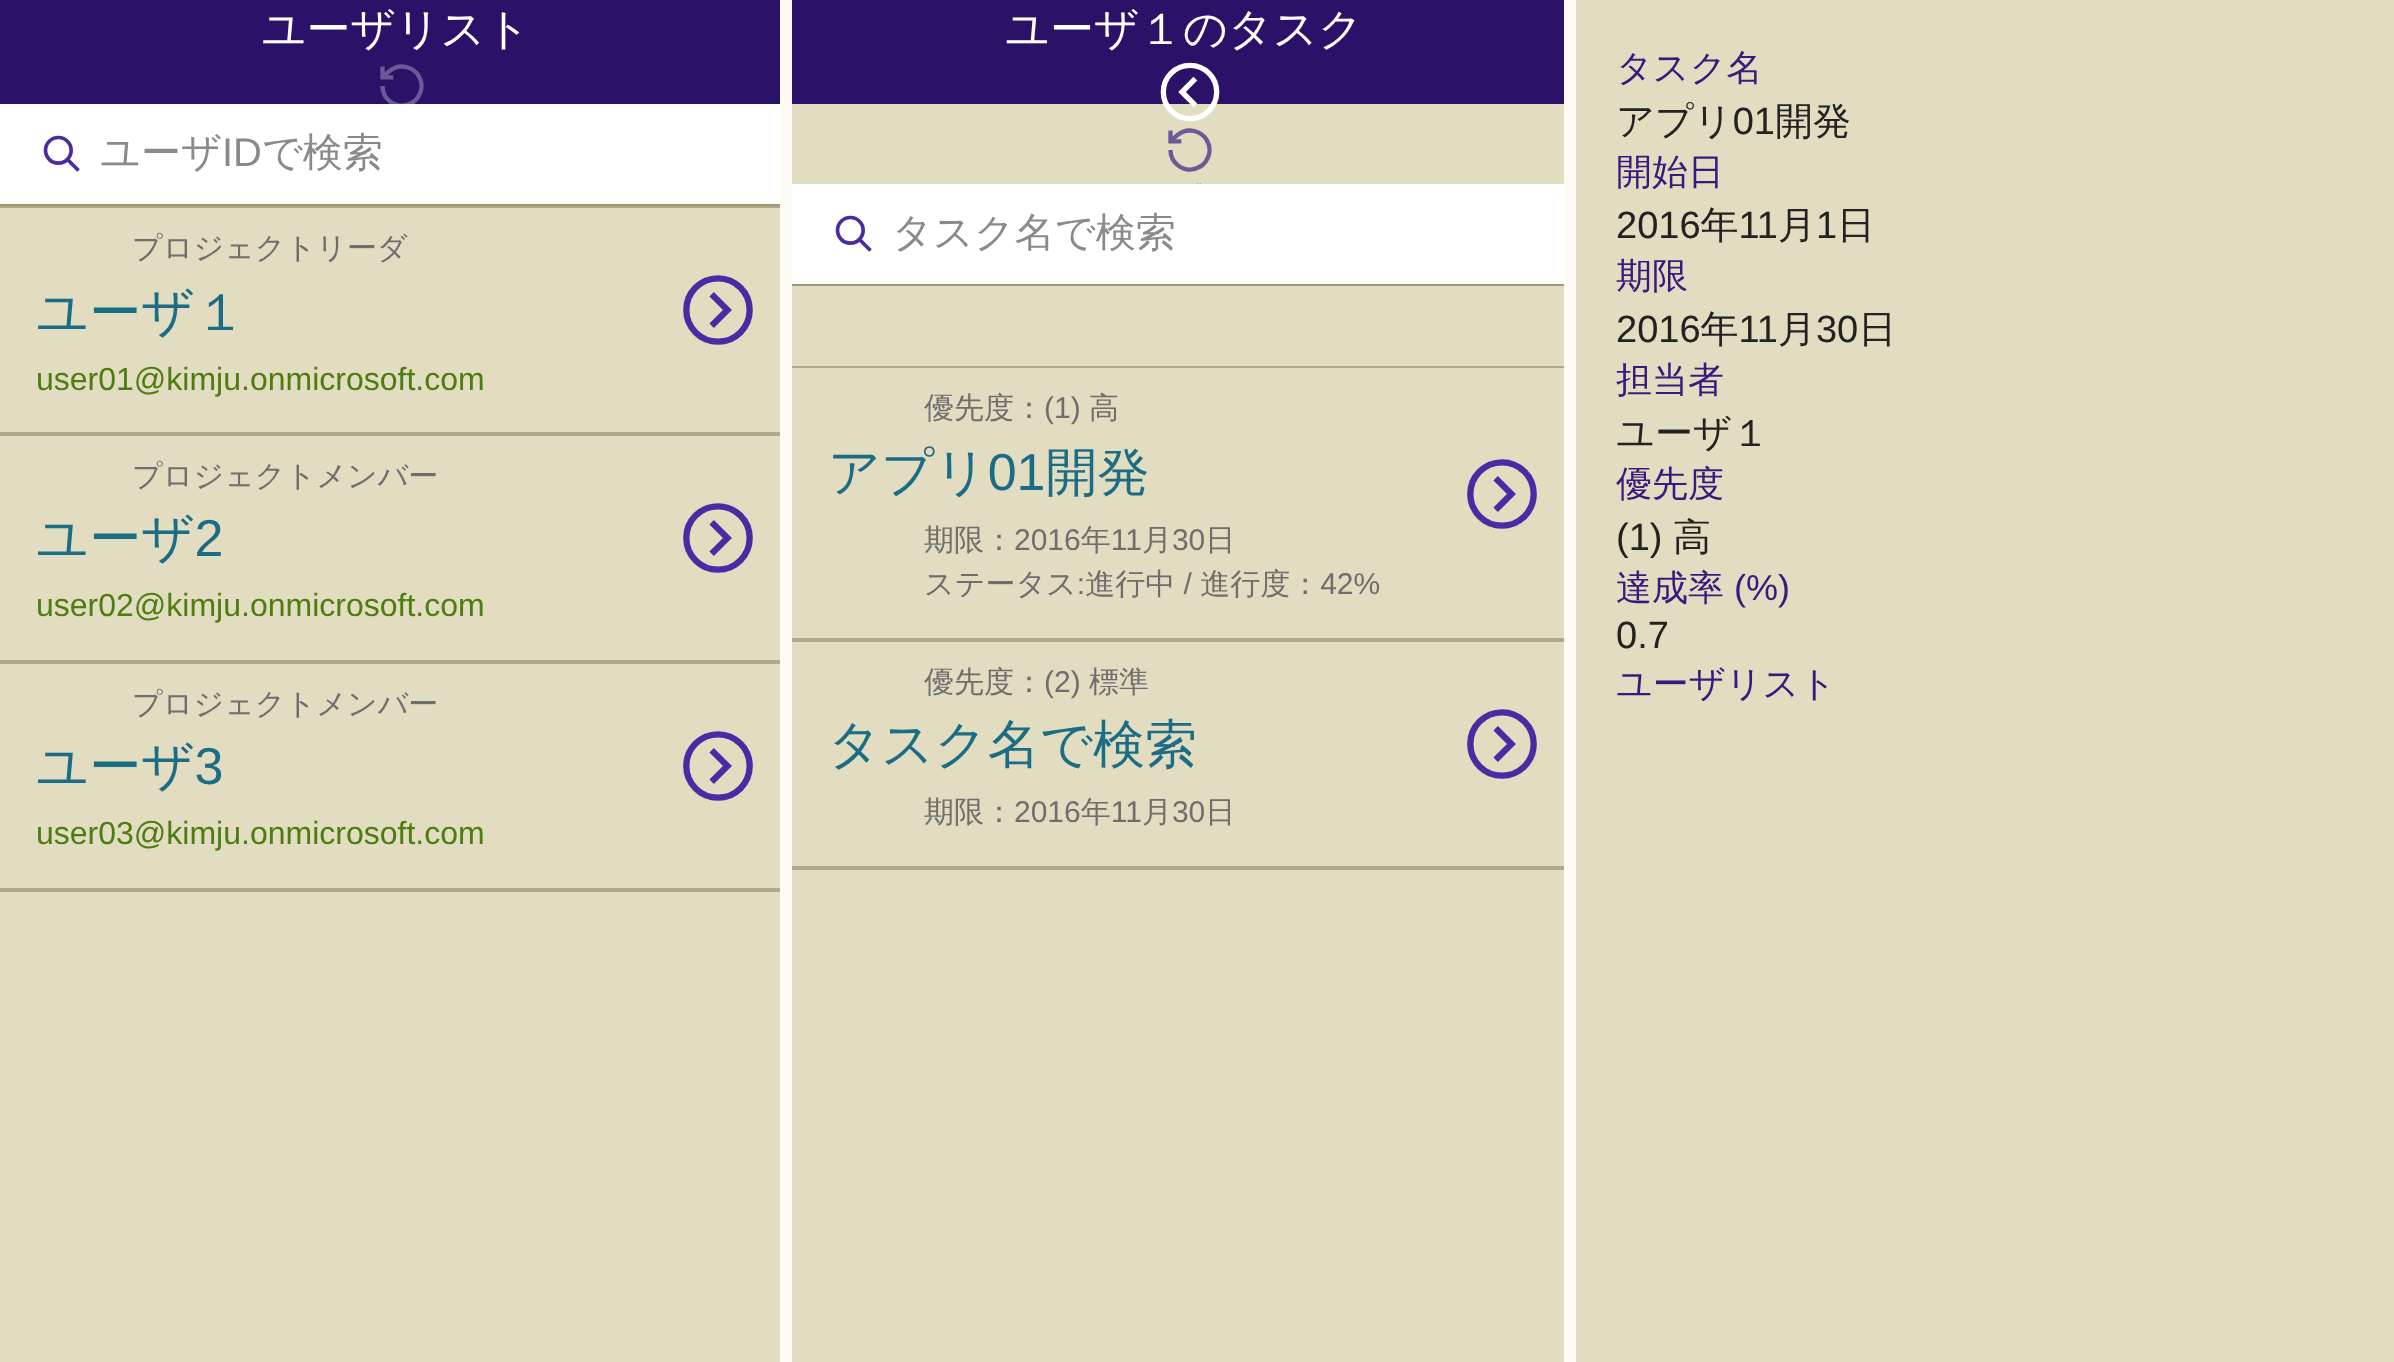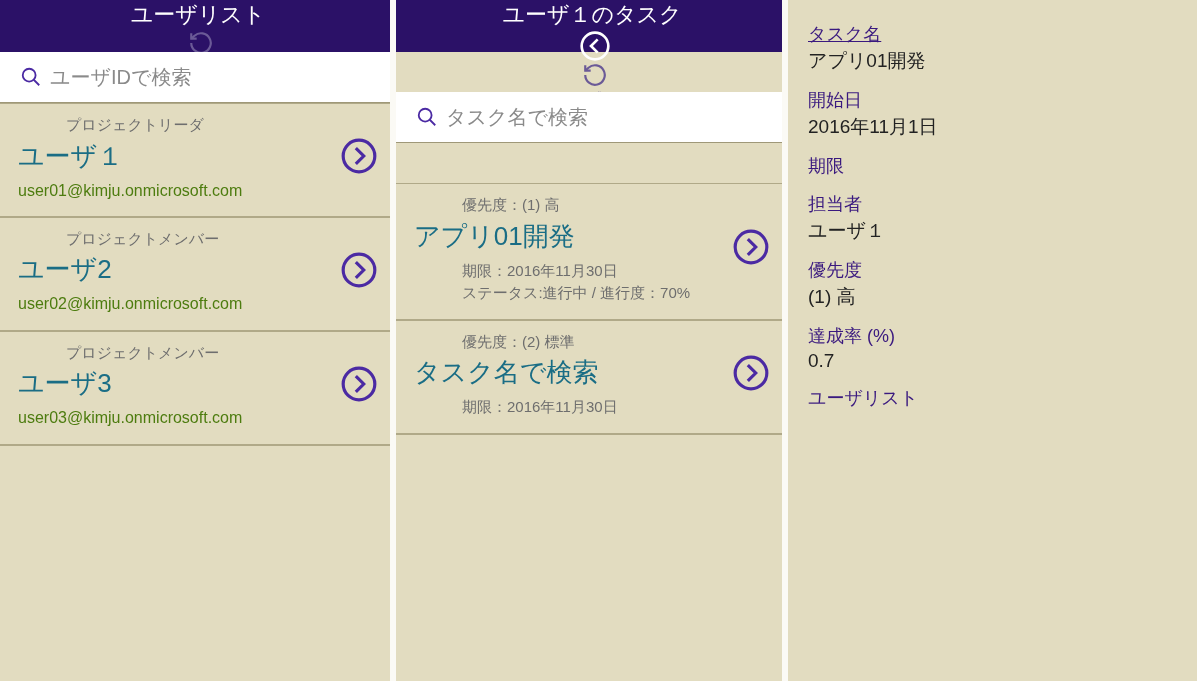--- a/index.html
+++ b/index.html
@@ -95,24 +95,23 @@
     flex-shrink: 0;
     margin-left: 8px;
   }
   .row-arrow svg { stroke: #4b2aa3; fill: none; }
   .detail {
     padding: 16px 20px;
   }
   .detail-label {
     color: #3a197f;
     font-size: 18px;
-    margin-top: 14px;
     margin-bottom: 2px;
   }
-  .detail-label:first-child { margin-top: 6px; text-decoration: underline; }
+  .detail-label:first-child { margin-top: 6px; }
   .detail-value {
     color: #222;
     font-size: 19px;
   }
 </style>
 </head>
 <body>
 
 <div class="pane pane-1">
   <div class="header">
@@ -208,21 +207,21 @@
         <path d="M21 21l-6-6"></path>
       </svg>
     <input type="text" placeholder="タスク名で検索" style="">
   </div>
   <div class="list">
     <div class="row">
       <div class="row-body">
         <div class="row-small">優先度：(1) 高</div>
         <div class="row-title">アプリ01開発</div>
         <div class="row-small">期限：2016年11月30日</div>
-        <div class="row-small">ステータス:進行中 / 進行度：70%</div>
+        <div class="row-small">ステータス:進行中 / 進行度：42%</div>
       </div>
       <div class="row-arrow">
         <svg width="38" height="38" viewBox="0 0 24 24" stroke-width="2">
             <circle cx="12" cy="12" r="10"></circle>
             <path d="M10 7l5 5-5 5"></path>
           </svg>
       </div>
     </div>
     <div class="row">
       <div class="row-body">
@@ -244,20 +243,21 @@
 
 <div class="pane pane-3">
   <div class="detail">
     <div class="detail-label">タスク名</div>
     <div class="detail-value">アプリ01開発</div>
 
     <div class="detail-label">開始日</div>
     <div class="detail-value">2016年11月1日</div>
 
     <div class="detail-label">期限</div>
+    <div class="detail-value">2016年11月30日</div>
 
     <div class="detail-label">担当者</div>
     <div class="detail-value">ユーザ１</div>
 
     <div class="detail-label">優先度</div>
     <div class="detail-value">(1) 高</div>
 
     <div class="detail-label">達成率 (%)</div>
     <div class="detail-value">0.7</div>
 

